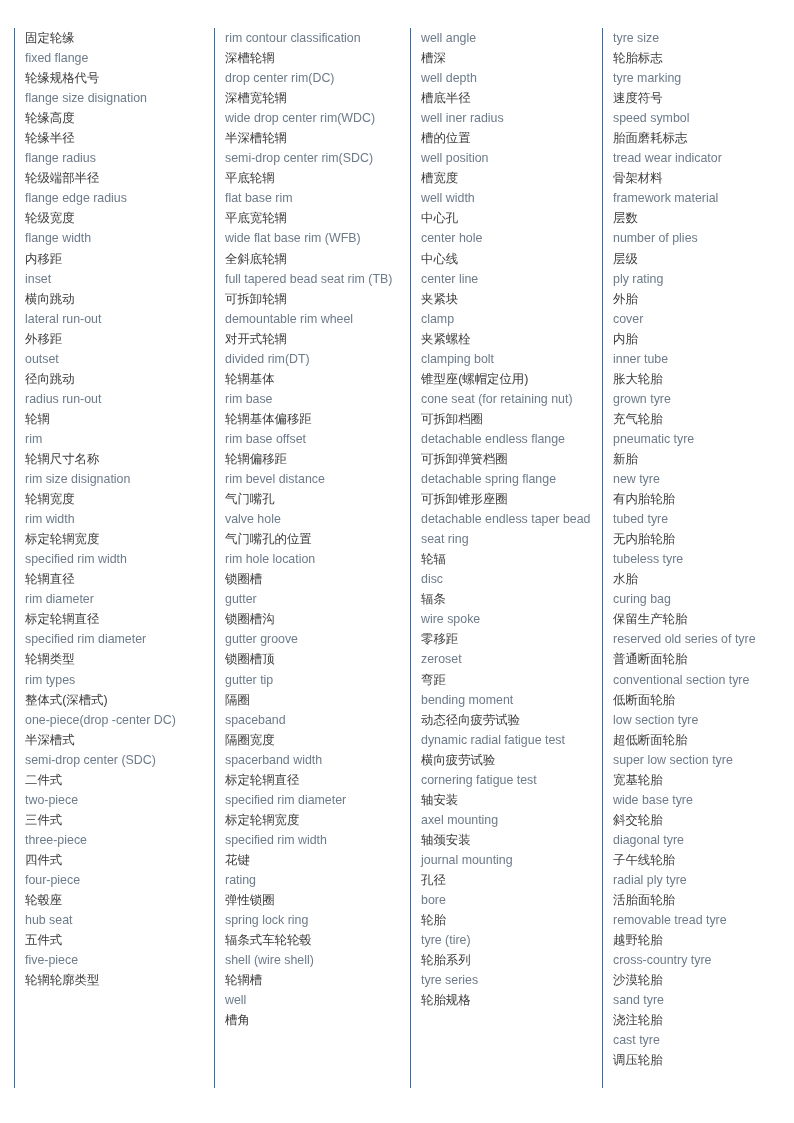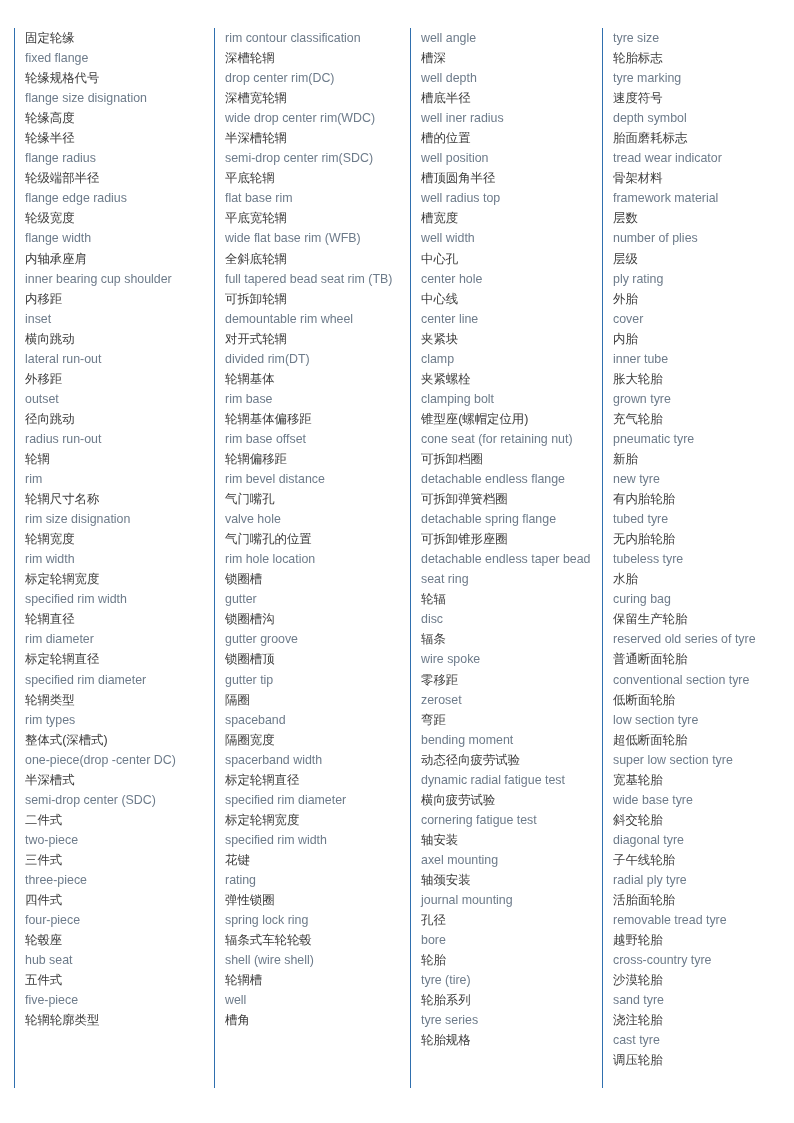--- a/index.html
+++ b/index.html
@@ -84,24 +84,20 @@
         </div>
         <div class="entry">
           <div class="term-zh">轮级端部半径</div>
           <div class="term-en">flange edge radius</div>
         </div>
         <div class="entry">
           <div class="term-zh">轮级宽度</div>
           <div class="term-en">flange width</div>
         </div>
         <div class="entry">
-          <div class="term-zh">内轴承座肩</div>
-          <div class="term-en">inner bearing cup shoulder</div>
-        </div>
-        <div class="entry">
           <div class="term-zh">内移距</div>
           <div class="term-en">inset</div>
         </div>
         <div class="entry">
           <div class="term-zh">横向跳动</div>
           <div class="term-en">lateral run-out</div>
         </div>
         <div class="entry">
           <div class="term-zh">外移距</div>
           <div class="term-en">outset</div>
@@ -284,24 +280,20 @@
         </div>
         <div class="entry">
           <div class="term-zh">槽底半径</div>
           <div class="term-en">well iner radius</div>
         </div>
         <div class="entry">
           <div class="term-zh">槽的位置</div>
           <div class="term-en">well position</div>
         </div>
         <div class="entry">
-          <div class="term-zh">槽顶圆角半径</div>
-          <div class="term-en">well radius top</div>
-        </div>
-        <div class="entry">
           <div class="term-zh">槽宽度</div>
           <div class="term-en">well width</div>
         </div>
         <div class="entry">
           <div class="term-zh">中心孔</div>
           <div class="term-en">center hole</div>
         </div>
         <div class="entry">
           <div class="term-zh">中心线</div>
           <div class="term-en">center line</div>
@@ -381,21 +373,21 @@
     <div class="glossary-column col-4">
         <div class="entry">
           <div class="term-en">tyre size</div>
         </div>
         <div class="entry">
           <div class="term-zh">轮胎标志</div>
           <div class="term-en">tyre marking</div>
         </div>
         <div class="entry">
           <div class="term-zh">速度符号</div>
-          <div class="term-en">depth symbol</div>
+          <div class="term-en">speed symbol</div>
         </div>
         <div class="entry">
           <div class="term-zh">胎面磨耗标志</div>
           <div class="term-en">tread wear indicator</div>
         </div>
         <div class="entry">
           <div class="term-zh">骨架材料</div>
           <div class="term-en">framework material</div>
         </div>
         <div class="entry">

